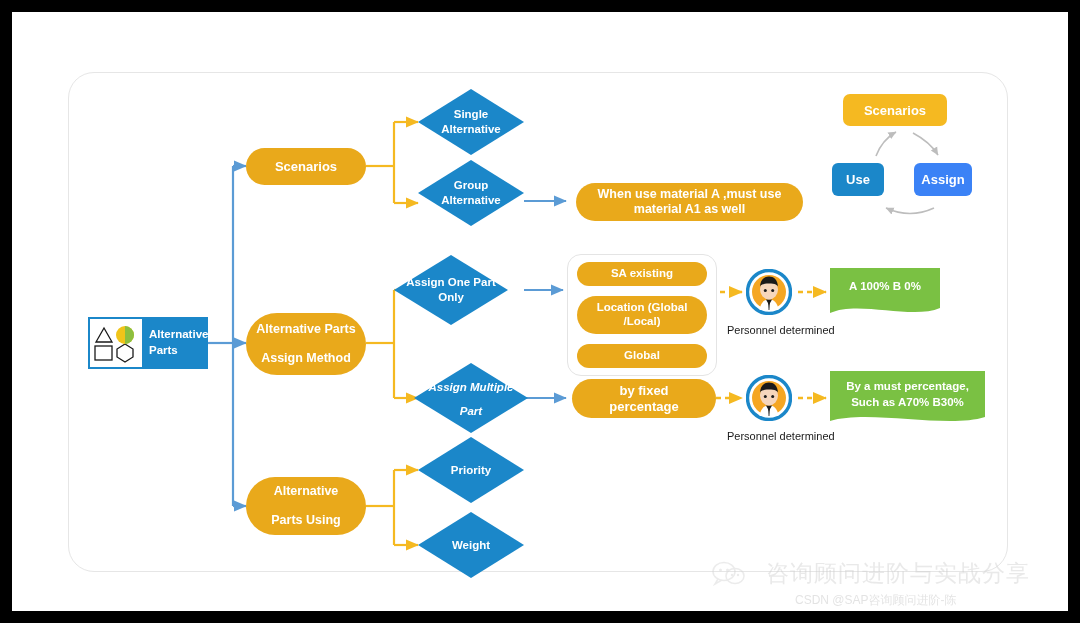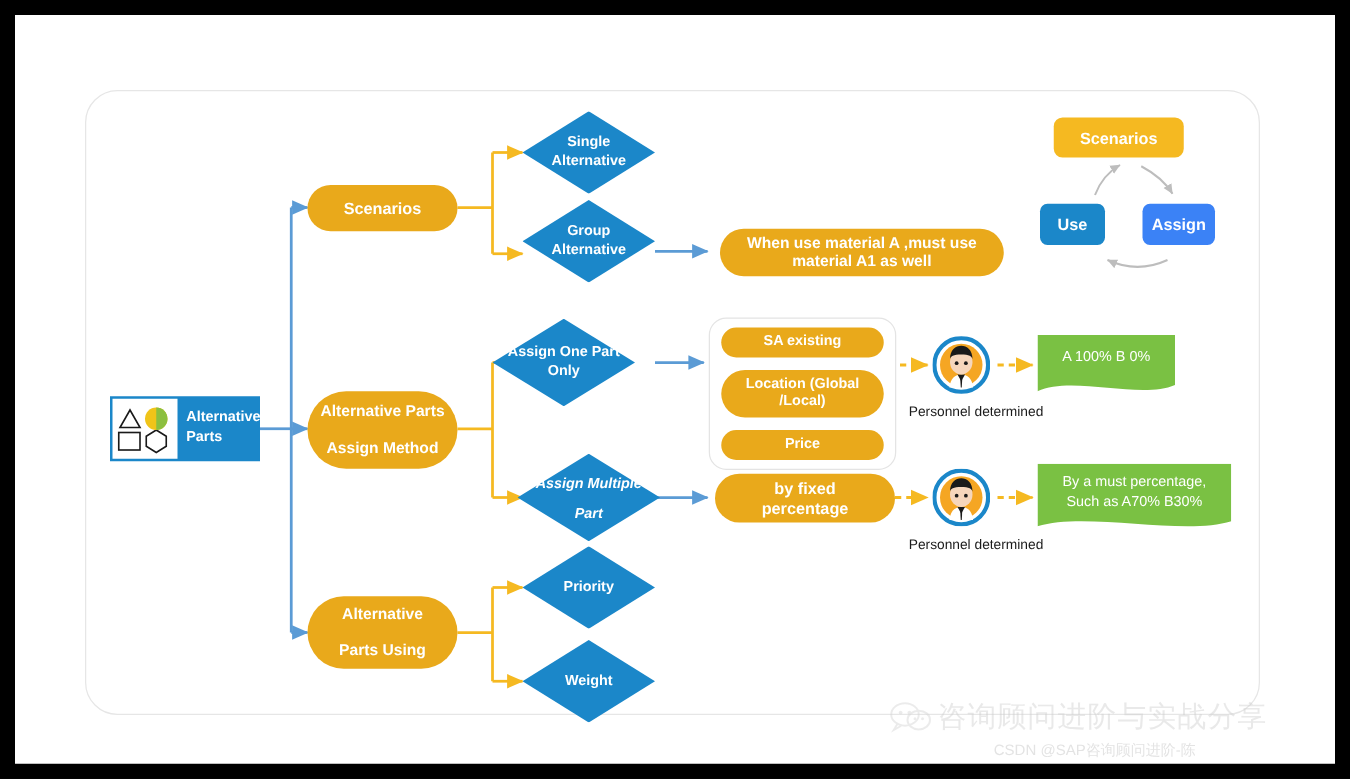--- a/index.html
+++ b/index.html
@@ -165,21 +165,21 @@
   .ribbon-label {
     position: absolute;
     left: 0; top: 0;
     width: 100%;
     height: 100%;
     display: flex;
     align-items: flex-start;
     justify-content: center;
     text-align: center;
     color: #ffffff;
-    font-weight: normal;
+    font-weight: bold;
     font-size: 11.5px;
     line-height: 1.35;
     white-space: pre-line;
     padding-top: 11px;
     box-sizing: border-box;
   }
 
   
   #cycle-scenarios {
     position: absolute;
@@ -208,21 +208,21 @@
     display: flex; align-items: center; justify-content: center;
     color: #ffffff; font-weight: bold; font-size: 13px;
   }
 
   
   #watermark-main {
     position: absolute;
     left: 712px; top: 558px;
     display: flex;
     align-items: center;
-    gap: 4px;
+    gap: 20px;
     opacity: 0.45;
   }
   #watermark-text {
     color: #cfcfcf;
     font-size: 23px;
     letter-spacing: 1px;
     white-space: nowrap;
   }
   #watermark-sub {
     position: absolute;
@@ -381,21 +381,21 @@
 <div class="pill" style="left:576px; top:183px; width:227px; height:38px; font-size:12.5px; line-height:1.2;">When use material A ,must use
 material A1 as well</div>
 
 <div class="pill" style="left:572px; top:379px; width:144px; height:39px; font-size:13px; line-height:1.2;">by fixed
 percentage</div>
 
 <div id="attr-panel">
   <div class="attr-pill">SA existing</div>
   <div class="attr-pill">Location (Global
 /Local)</div>
-  <div class="attr-pill">Price</div>
+  <div class="attr-pill">Global</div>
 </div>
 
 <div class="person-icon" style="left:746px; top:269px;">
   <svg width="46" height="46" viewBox="0 0 46 46">
     <circle cx="23" cy="23" r="21.5" fill="#ffffff" stroke="#1b87c9" stroke-width="3.4"></circle>
     <circle cx="23" cy="23" r="17" fill="#f5a623"></circle>
     <path d="M13.5,41 C14.5,33.5 18,30.5 23,30.5 C28,30.5 31.5,33.5 32.5,41 Z" fill="#ffffff"></path>
     <path d="M20,30.5 L23,36 L26,30.5 Z" fill="#1a1a1a"></path>
     <path d="M22.2,34 L23.8,34 L23.4,41 L22.6,41 Z" fill="#1a1a1a"></path>
     <ellipse cx="23" cy="20.5" rx="9" ry="10" fill="#f6d6bc"></ellipse>

